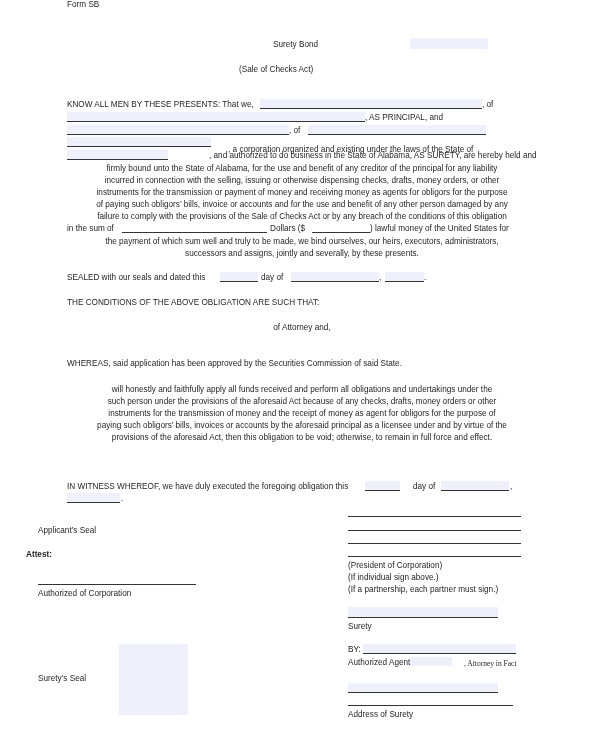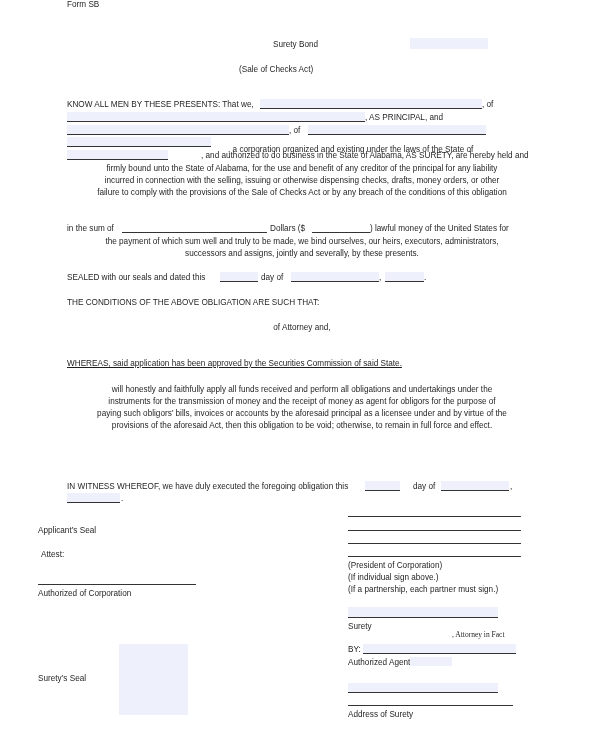--- a/index.html
+++ b/index.html
@@ -40,25 +40,27 @@
 <div class="abs" style="left:365px;top:113px;">, AS PRINCIPAL, and</div>
 
 <div class="field" style="left:67px;top:125px;width:222px;"></div>
 <div class="abs" style="left:289px;top:126px;">, of</div>
 <div class="field" style="left:308px;top:125px;width:178px;"></div>
 
 <div class="field" style="left:67px;top:137px;width:144px;"></div>
 <div class="abs" style="left:228px;top:138px;margin-top:7px;">, a corporation organized and existing under the laws of the State of</div>
 
 <div class="field" style="left:67px;top:150px;width:101px;"></div>
-<div class="abs" style="left:168px;top:151px;padding-left:33px;">, and authorized to do business in the State of Alabama, AS SURETY, are hereby held and</div>
+<div class="abs" style="left:176px;top:151px;padding-left:33px;">, and authorized to do business in the State of Alabama, AS SURETY, are hereby held and</div>
 
 <div class="para" style="top:163px;">
   <div>firmly bound unto the State of Alabama, for the use and benefit of any creditor of the principal for any liability</div>
   <div>incurred in connection with the selling, issuing or otherwise dispensing checks, drafts, money orders, or other</div>
+  <div>instruments for the transmission or payment of money and receiving money as agents for obligors for the purpose</div>
+  <div>of paying such obligors’ bills, invoice or accounts and for the use and benefit of any other person damaged by any</div>
   <div>failure to comply with the provisions of the Sale of Checks Act or by any breach of the conditions of this obligation</div>
 </div>
 
 <div class="abs" style="left:67px;top:224px;">in the sum of</div>
 <div class="line" style="left:122px;top:232px;width:145px;"></div>
 <div class="abs" style="left:270px;top:224px;text-align:center;">Dollars ($</div>
 <div class="line" style="left:312px;top:232px;width:58px;"></div>
 <div class="abs" style="left:370px;top:224px;">) lawful money of the United States for</div>
 
 <div class="para" style="top:236px;">
@@ -73,57 +75,58 @@
 <div class="abs" style="left:379px;top:273px;">,</div>
 <div class="field" style="left:385px;top:272px;width:39px;"></div>
 <div class="abs" style="left:424px;top:273px;">.</div>
 
 <div class="abs" style="left:67px;top:298px;">THE CONDITIONS OF THE ABOVE OBLIGATION ARE SUCH THAT:</div>
 
 <div class="para" style="top:322px;">
   <div>of Attorney and,</div>
 </div>
 
-<div class="abs" style="left:67px;top:359px;text-decoration:underline;">WHEREAS, said application has been approved by the Securities Commission of said State.</div>
+<div class="abs" style="left:67px;top:359px;">WHEREAS, said application has been approved by the Securities Commission of said State.</div>
 
 <div class="para" style="top:384px;">
   <div>will honestly and faithfully apply all funds received and perform all obligations and undertakings under the</div>
+  <div>such person under the provisions of the aforesaid Act because of any checks, drafts, money orders or other</div>
   <div>instruments for the transmission of money and the receipt of money as agent for obligors for the purpose of</div>
   <div>paying such obligors’ bills, invoices or accounts by the aforesaid principal as a licensee under and by virtue of the</div>
   <div>provisions of the aforesaid Act, then this obligation to be void; otherwise, to remain in full force and effect.</div>
 </div>
 
 <div class="abs" style="left:67px;top:482px;">IN WITNESS WHEREOF, we have duly executed the foregoing obligation this</div>
 <div class="field" style="left:365px;top:481px;width:35px;"></div>
 <div class="abs" style="left:413px;top:482px;">day of</div>
 <div class="field" style="left:441px;top:481px;width:68px;"></div>
 <div class="abs" style="left:510px;top:482px;">,</div>
 <div class="field" style="left:67px;top:493px;width:53px;"></div>
 <div class="abs" style="left:121px;top:494px;">.</div>
 
 <div class="abs" style="left:38px;top:526px;">Applicant’s Seal</div>
-<div class="abs" style="left:41px;top:550px;">Attest:</div>
+<div class="abs" style="left:26px;top:550px;font-weight:bold;">Attest:</div>
 <div class="line" style="left:38px;top:584px;width:158px;"></div>
 <div class="abs" style="left:38px;top:589px;">Authorized of Corporation</div>
 
 <div class="line" style="left:348px;top:516px;width:173px;"></div>
 <div class="line" style="left:348px;top:530px;width:173px;"></div>
 <div class="line" style="left:348px;top:543px;width:173px;"></div>
 <div class="line" style="left:348px;top:556px;width:173px;"></div>
 <div class="abs" style="left:348px;top:561px;">(President of Corporation)</div>
 <div class="abs" style="left:348px;top:573px;">(If individual sign above.)</div>
 <div class="abs" style="left:348px;top:585px;">(If a partnership, each partner must sign.)</div>
 
 <div class="field" style="left:348px;top:607px;width:150px;height:10px;"></div>
 <div class="abs" style="left:348px;top:622px;">Surety</div>
 
 <div class="abs" style="left:348px;top:645px;">BY:</div>
 <div class="field" style="left:363px;top:644px;width:153px;"></div>
 <div class="abs" style="left:348px;top:658px;">Authorized Agent</div>
 <div class="field noline" style="left:410px;top:657px;width:42px;"></div>
-<div class="abs serif" style="left:452px;top:630px;">, Attorney in Fact</div>
+<div class="abs serif" style="left:452px;top:659px;padding-left:12px;">, Attorney in Fact</div>
 
 <div class="field" style="left:348px;top:683px;width:150px;"></div>
 <div class="line" style="left:348px;top:705px;width:165px;"></div>
 <div class="abs" style="left:348px;top:710px;">Address of Surety</div>
 
 <div class="abs" style="left:38px;top:674px;">Surety’s Seal</div>
 <div class="field noline" style="left:119px;top:644px;width:69px;height:71px;"></div>
 
 </body></html>

